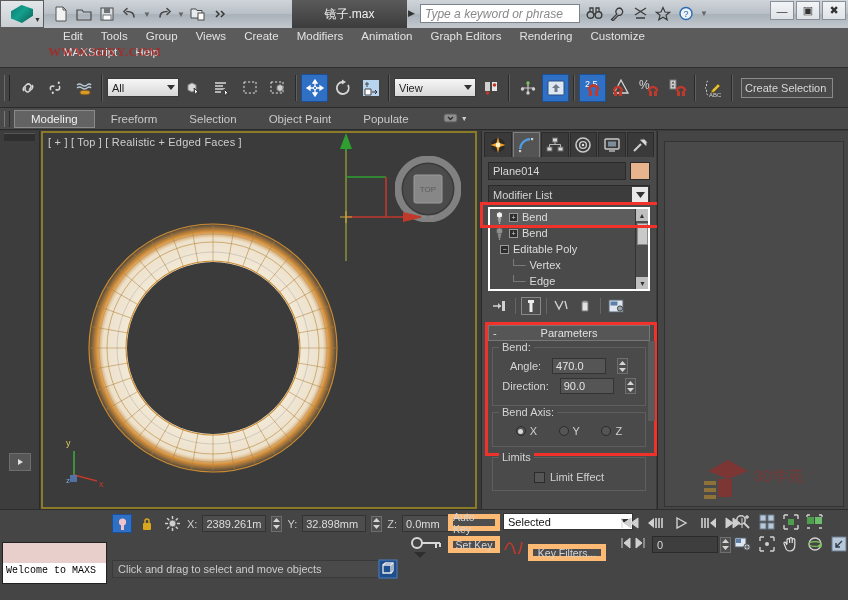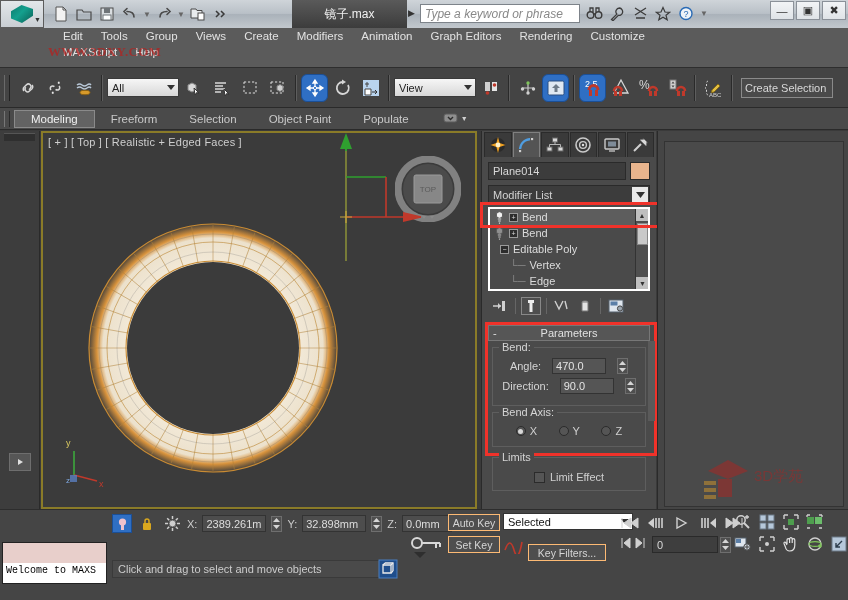--- a/index.html
+++ b/index.html
@@ -77,21 +77,21 @@
   }
   
   .maintoolbar {
     height:40px; background:#444444;
     border-bottom:1px solid #2a2a2a;
     display:flex; align-items:center; padding-left:4px; gap:1px;
   }
   .tbgrip { width:6px;height:26px; border-left:1px solid #6a6a6a; border-right:1px solid #222; margin-right:3px;}
   .tbtn {
     width:27px;height:28px;display:flex;align-items:center;justify-content:center;
-    border:1px solid transparent; border-radius:6px;
+    border:1px solid transparent; border-radius:1px;
   }
   .tbtn.active { background:#2f6fc4; border:1px solid #1b4f96; }
   .tbsep { width:2px; height:26px; border-left:1px solid #2a2a2a; border-right:1px solid #5e5e5e; margin:0 3px;}
   .combo {
     height:19px; background: linear-gradient(180deg,#f6f6f6,#d8d8d8);
     border:1px solid #3a3a3a; color:#222; font-size:11px;
     display:flex; align-items:center; padding:0 4px; position:relative;
   }
   .combo .arr { position:absolute; right:3px; top:6px; border-left:4px solid transparent;border-right:4px solid transparent;border-top:5px solid #333;}
   .createsel {
@@ -191,21 +191,21 @@
   
   .bottom { position:absolute; left:0; top:509px; width:848px; height:91px; background:#454545; border-top:1px solid #2d2d2d;}
   .listener { position:absolute; left:2px; top:32px; width:105px; height:42px; border:1px solid #222;}
   .listener .pink { height:20px; background:#e8cfcb;}
   .listener .white { height:20px; background:#ffffff; color:#000; font-family:"Liberation Mono", monospace; font-size:10px; padding:2px 3px; overflow:hidden; white-space:nowrap;}
   .statusgrp { position:absolute; left:112px; top:2px; }
   .sbtnsq { width:20px;height:19px; display:flex;align-items:center;justify-content:center; border:1px solid #5a5a5a; background:#4e4e4e;}
   .sbtnsq.on { background:#2f6fc4; border-color:#1b4f96;}
   .coordfield { height:17px; background:#4d4d4d; border:1px solid #333; color:#ddd; font-size:11px; display:flex;align-items:center;padding:0 3px;}
   .statusmsg { position:absolute; left:112px; top:50px; width:272px; height:18px; background:#4a4a4a; border:1px solid #3a3a3a; color:#ccc; font-size:11px; display:flex;align-items:center;padding:0 5px;}
-  .keybtn { width:46px;height:17px; background:#4e4e4e; border:1px solid #fdba74; color:#d5d5d5; font-size:10.5px; display:flex;align-items:center;justify-content:center;}
+  .keybtn { width:46px;height:17px; background:#4e4e4e; border:5px solid #fdba74; color:#d5d5d5; font-size:10.5px; display:flex;align-items:center;justify-content:center;}
   .navbtn { width:20px;height:18px; display:flex;align-items:center;justify-content:center;}
   .timefield { width:66px;height:17px;background:#3e3e3e;border:1px solid #2a2a2a;color:#d8d8d8;font-size:11px;display:flex;align-items:center;padding:0 4px;}
   .animcombo { width:130px;height:17px; background:#fff; border:1px solid #333; color:#111; font-size:11px; display:flex;align-items:center;padding:0 4px; position:relative;}
   .animcombo .arr { position:absolute; right:3px; top:5px; border-left:4px solid transparent;border-right:4px solid transparent;border-top:5px solid #333;}
 </style>
 </head>
 <body>
 
 <div class="titlebar">
   <div class="appicon">

